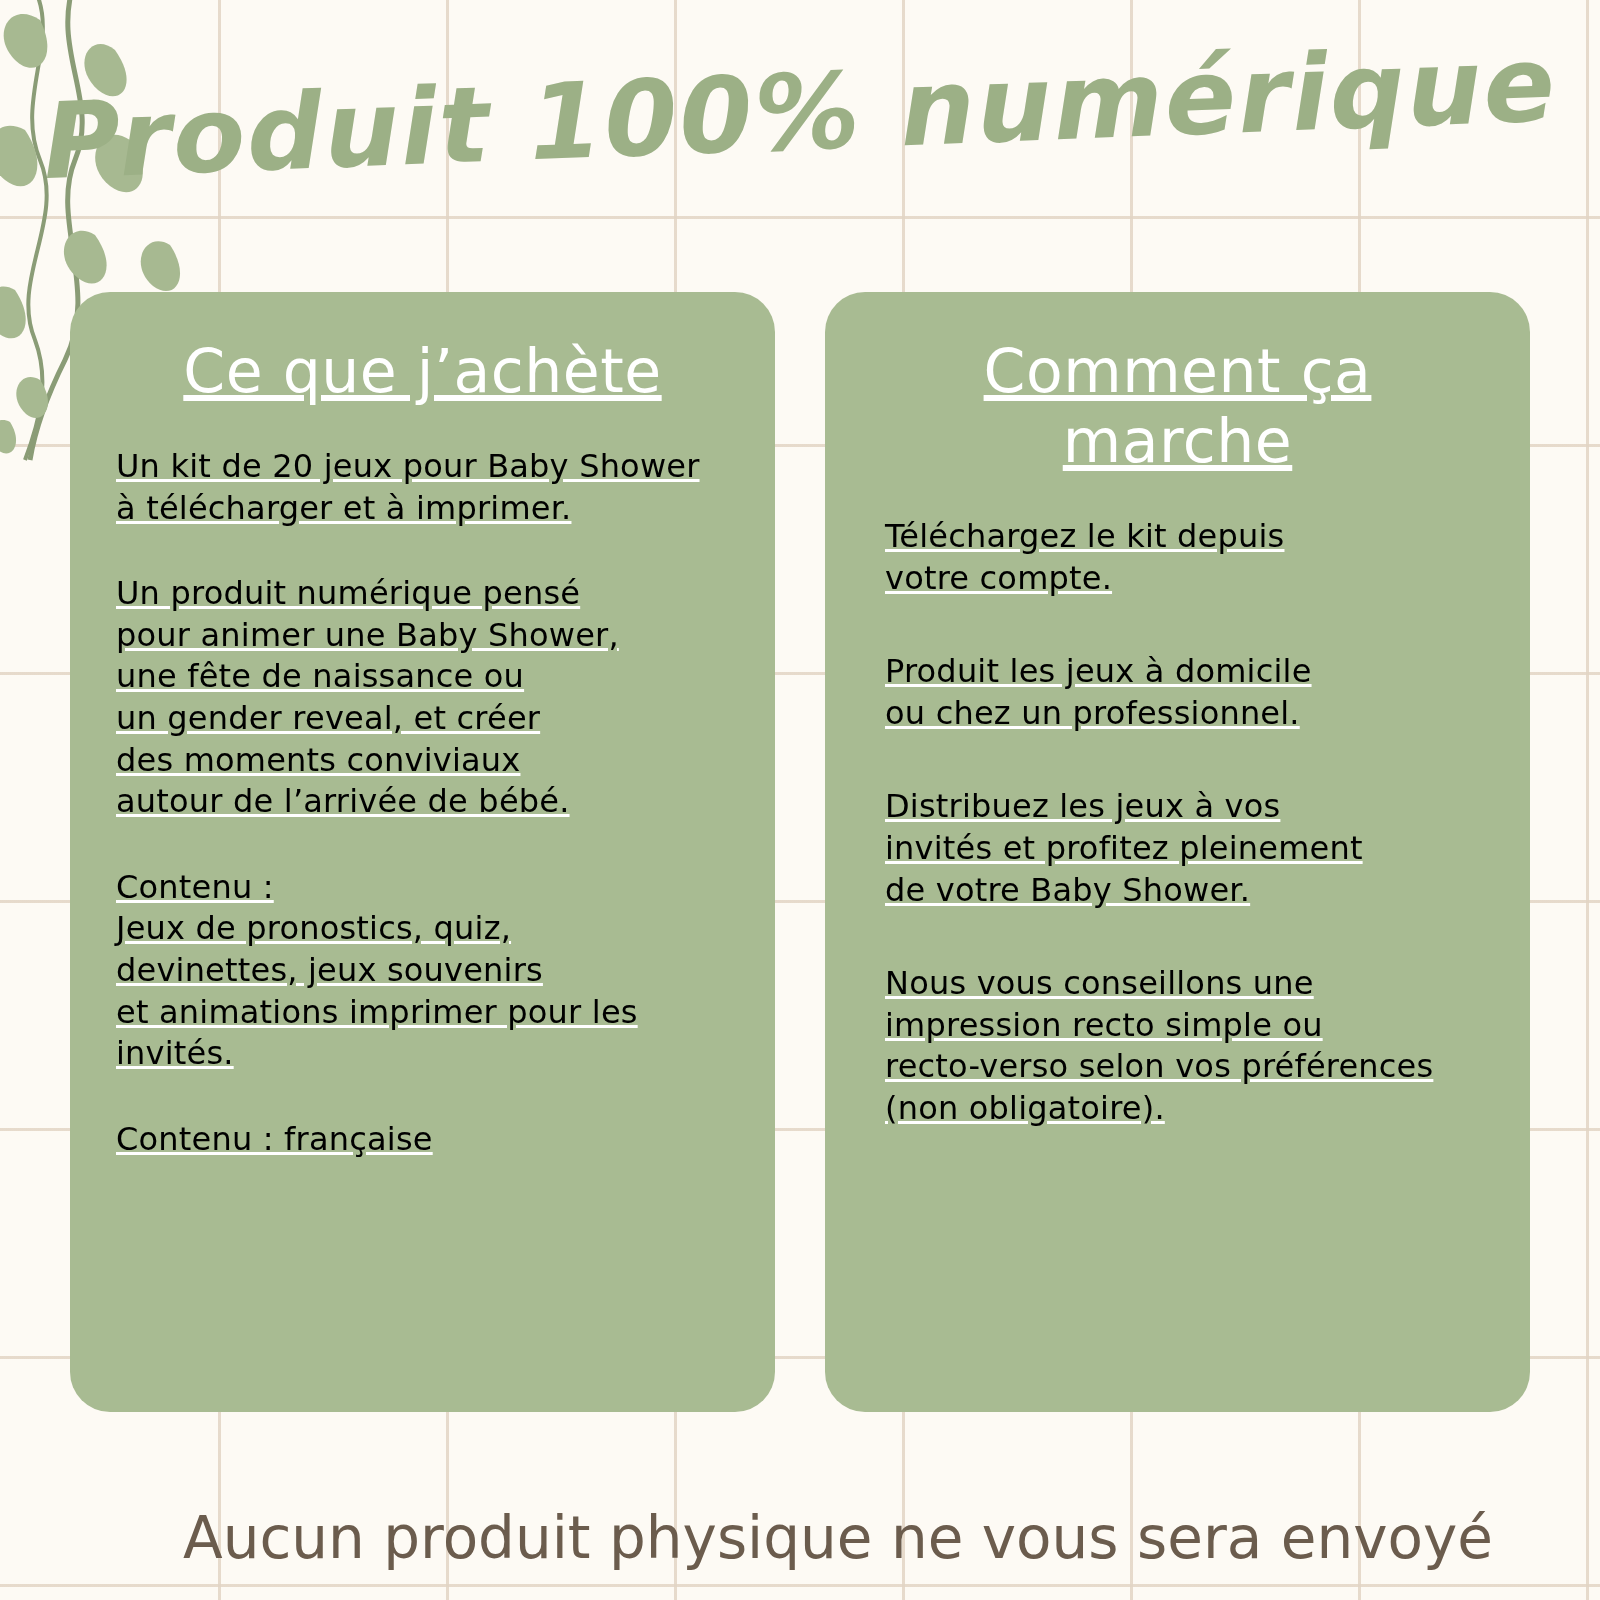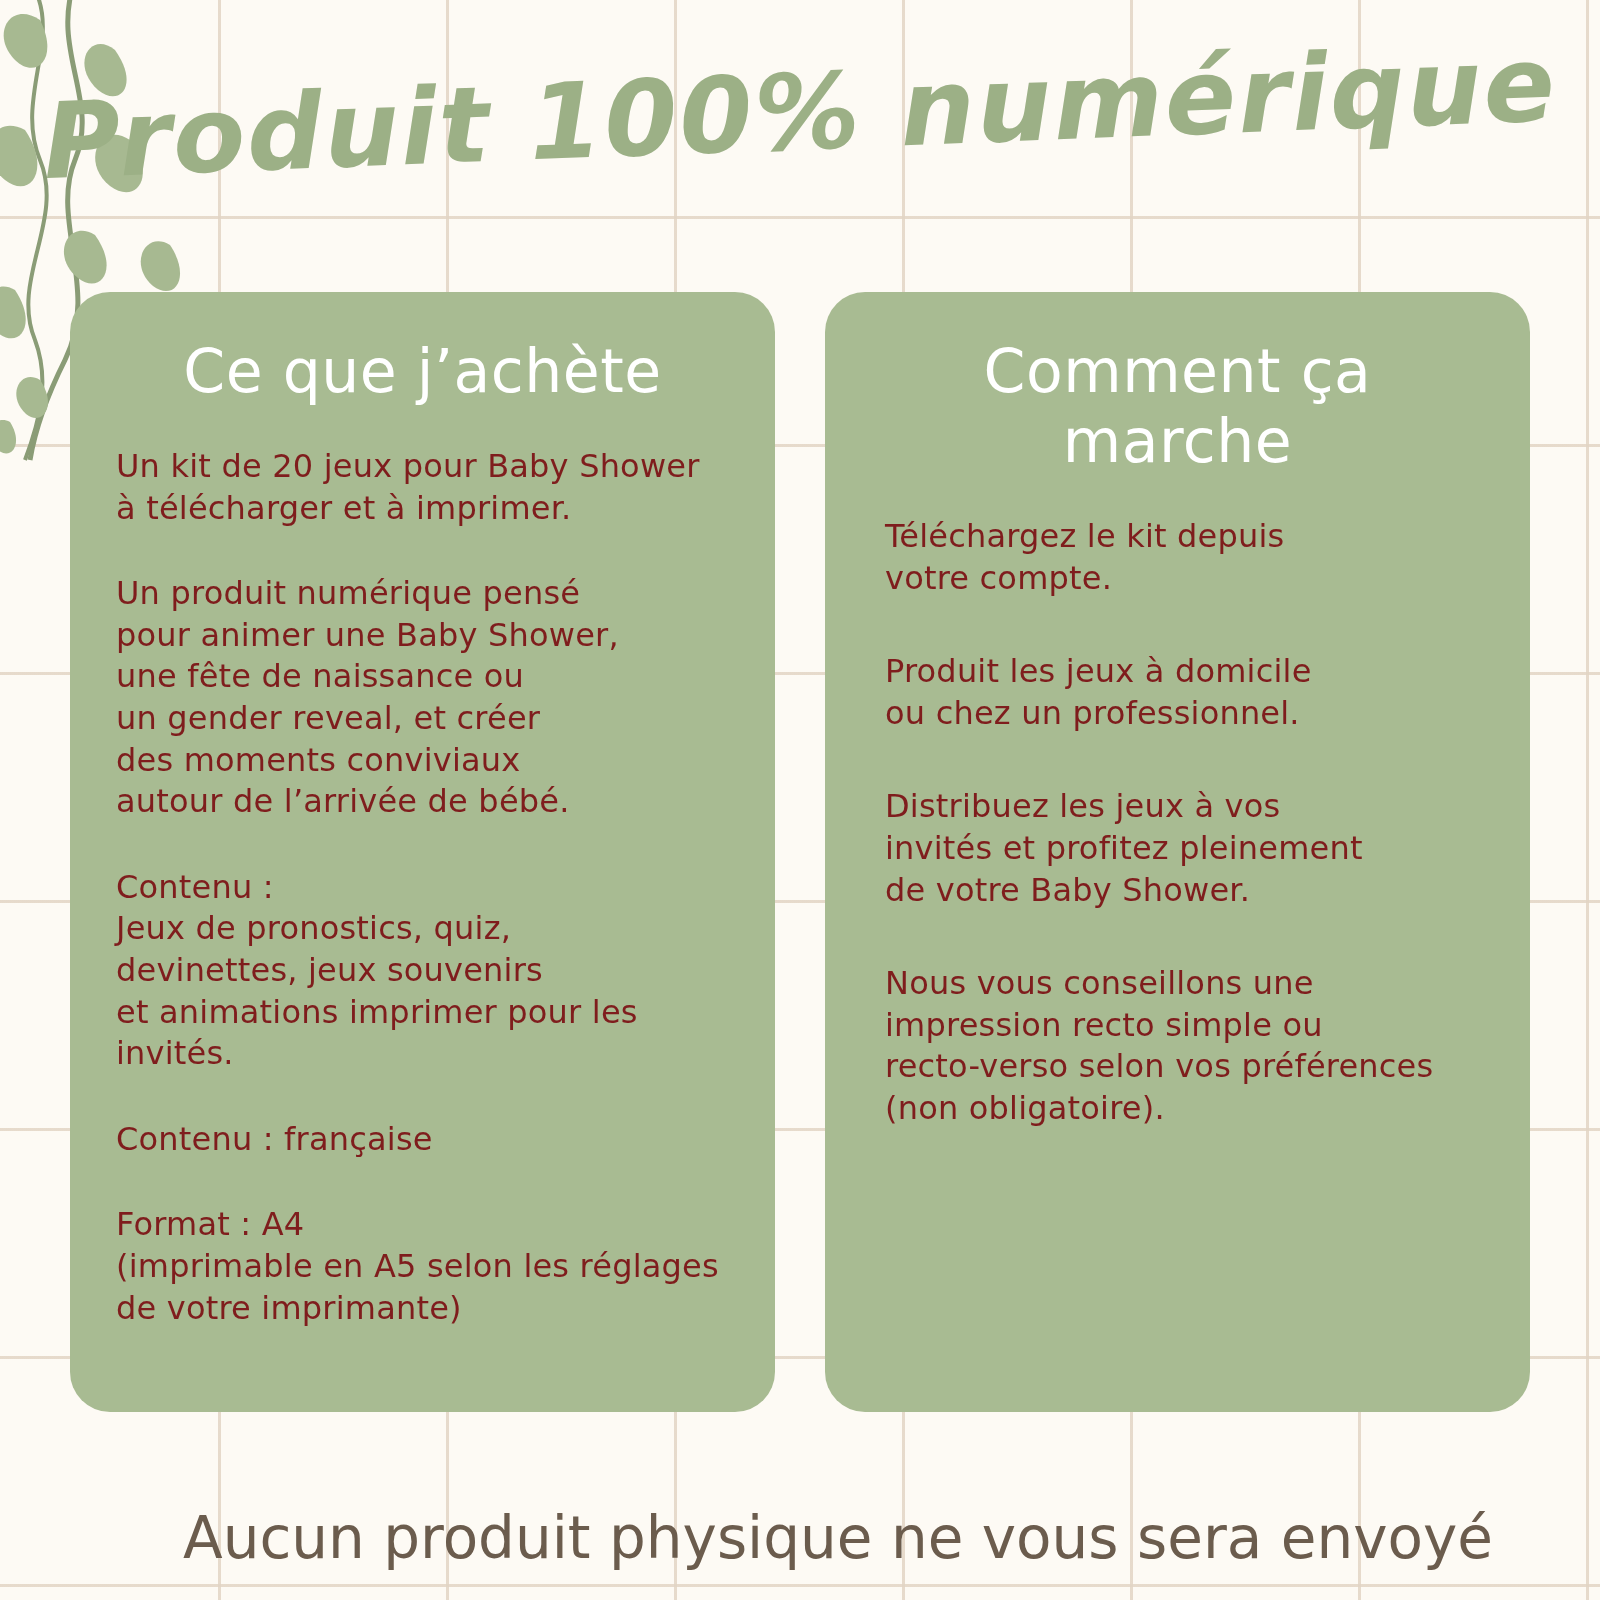--- a/index.html
+++ b/index.html
@@ -63,38 +63,39 @@
     gap: 50px;
   }
   .card {
     background: #a8bb92;
     border-radius: 40px;
     width: 828px;
     box-sizing: border-box;
     padding: 44px 46px 40px 46px;
     color: #ffffff;
     min-height: 1120px;
+    text-decoration: underline;
   }
   .card h2 {
     margin: 0 0 40px 0;
     text-align: center;
     font-family: "DejaVu Sans", sans-serif;
     font-weight: normal;
     font-size: 60px;
     letter-spacing: 0.5px;
     color: #ffffff;
   }
   .card.right h2 {
   }
   .card-body p {
     margin: 0 0 44px 0;
     font-size: 32px;
     line-height: 1.30;
     letter-spacing: 0.2px;
-    color: #7f1d1d;
+    color: #000000;
     font-family: "DejaVu Sans", sans-serif;
   }
   .card.right .card-body {
     padding-left: 14px;
   }
   .card.right .card-body p {
     margin-bottom: 52px;
   }
   .card-body p:last-child {
     margin-bottom: 0;
@@ -148,23 +149,20 @@
 pour animer une Baby Shower,
 une fête de naissance ou
 un gender reveal, et créer
 des moments conviviaux
 autour de l’arrivée de bébé.</p>
       <p style="white-space: pre-line;">Contenu :
 Jeux de pronostics, quiz,
 devinettes, jeux souvenirs
 et animations imprimer pour les invités.</p>
       <p style="white-space: pre-line;">Contenu : française</p>
-      <p style="white-space: pre-line;">Format : A4
-(imprimable en A5 selon les réglages
-de votre imprimante)</p>
     </div>
   </div>
 
   <div class="card right">
     <h2>Comment ça marche</h2>
     <div class="card-body">
       <p style="white-space: pre-line;">Téléchargez le kit depuis
 votre compte.</p>
       <p style="white-space: pre-line;">Produit les jeux à domicile
 ou chez un professionnel.</p>

